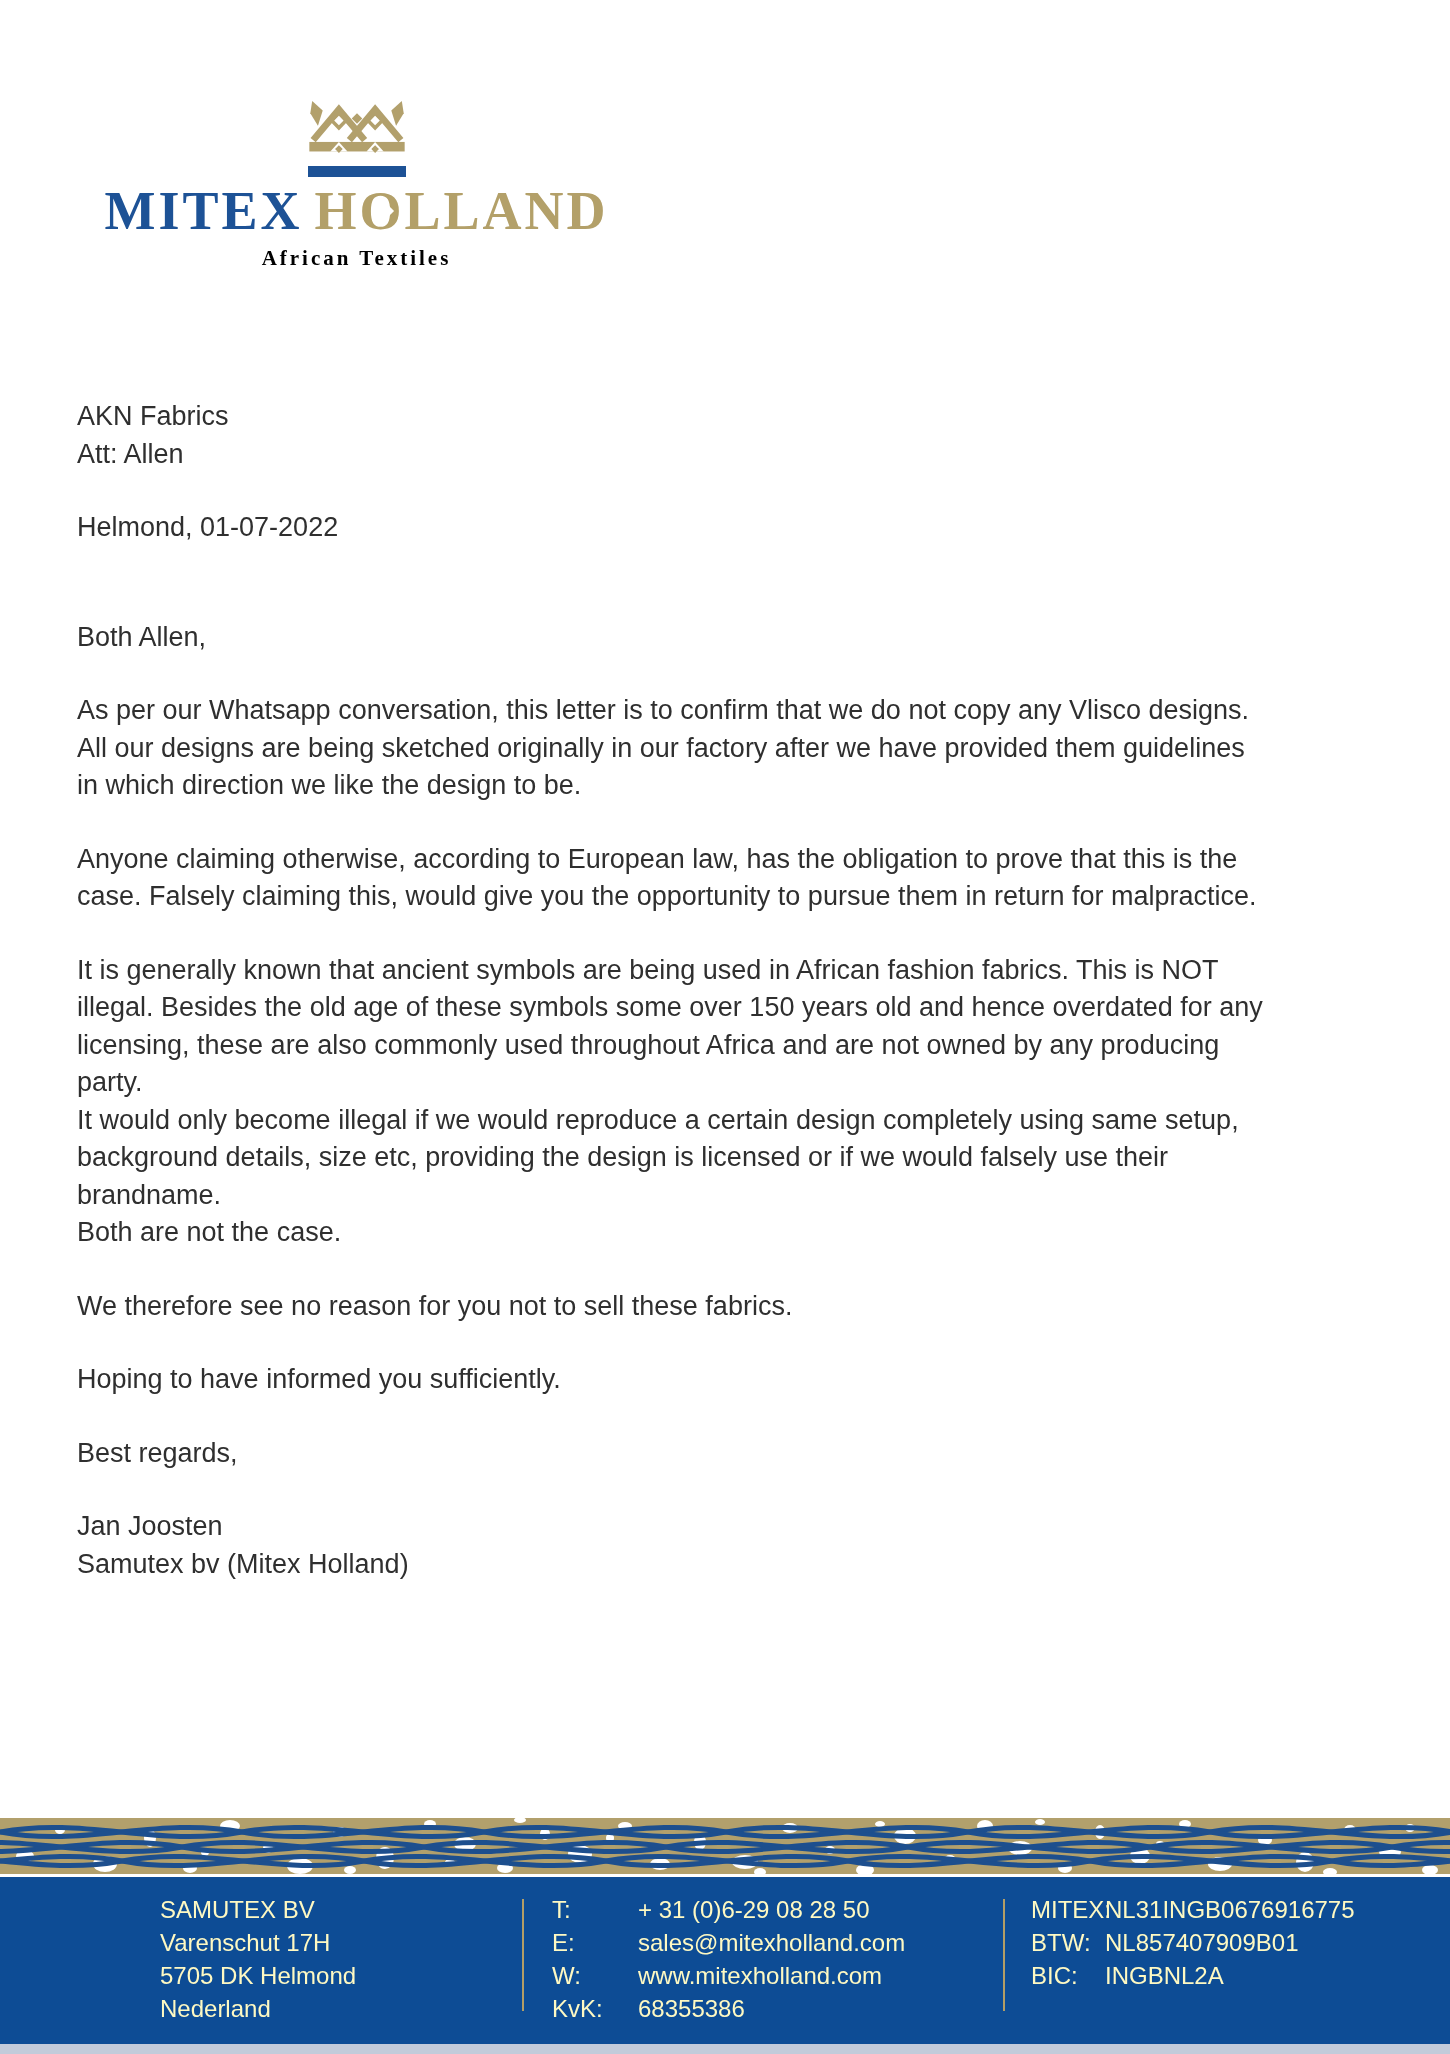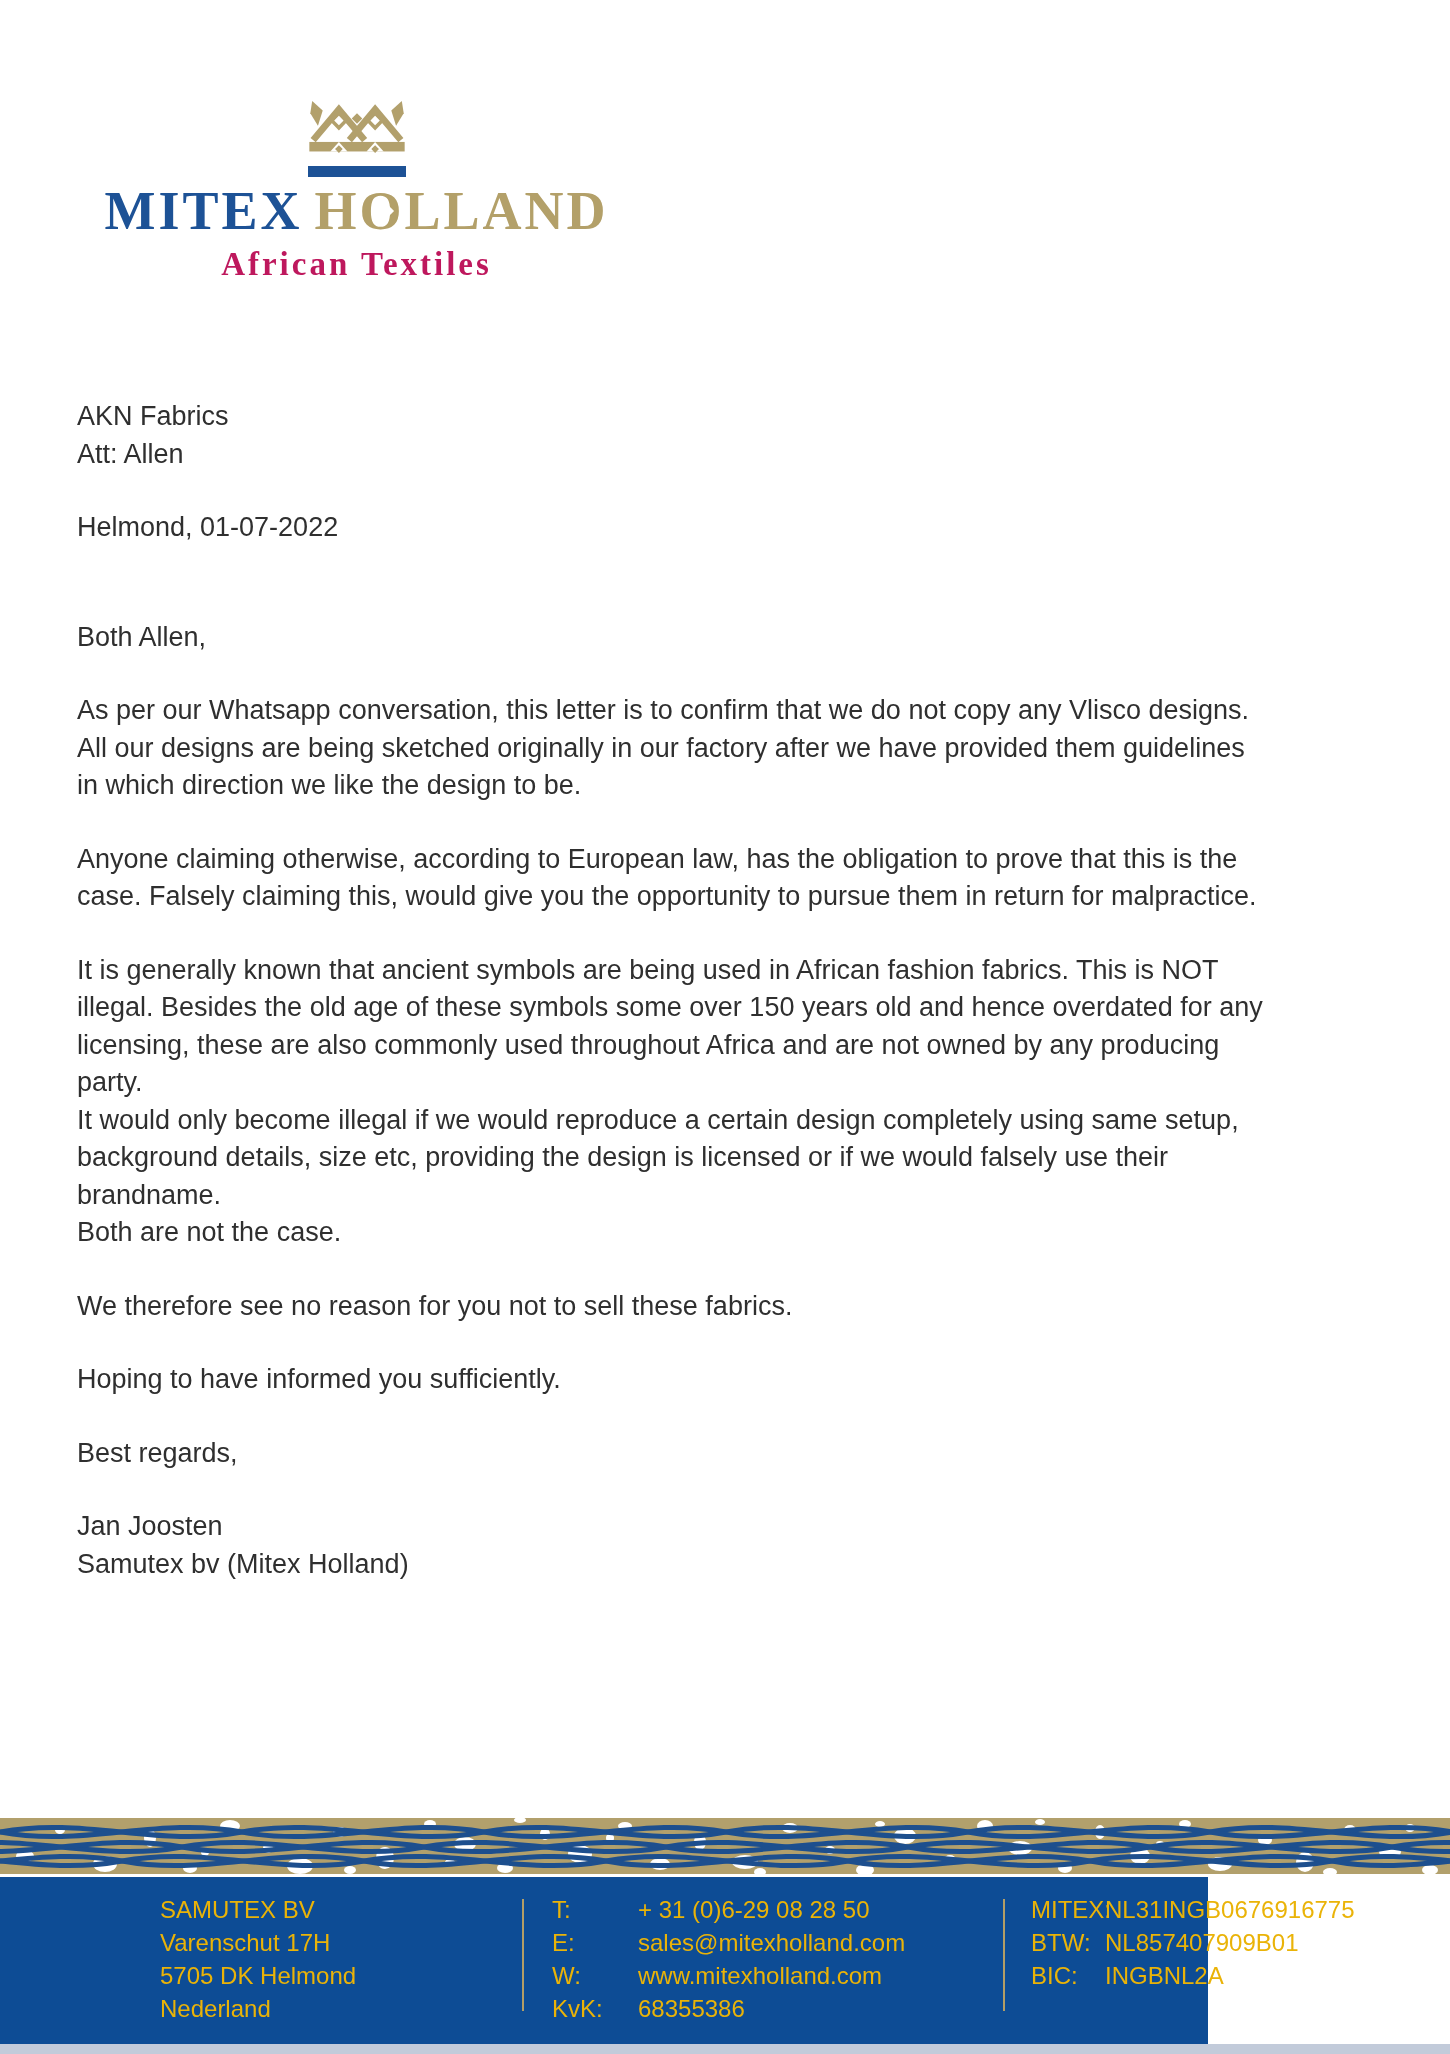--- a/index.html
+++ b/index.html
@@ -21,37 +21,37 @@
     white-space:nowrap;
   }
   .wordmark .mitex { color:#1d5296;margin-top:9px; }
   .wordmark .holland { color:#b3a069; margin-left:12px; }
   .o-diamond {
     position:absolute; left:278px; top:22px; width:10px; height:10px;
     background:#ffffff; transform:rotate(45deg);
   }
   .tagline {
     margin-top:8px; font-family:"Liberation Serif", serif; font-weight:bold;
-    font-size:33px; color:#be185d; letter-spacing:3px;
+    font-size:21px; color:#000000; letter-spacing:3px;
   }
 
   
   .letter {
     position:absolute; left:77px; top:398px; width:1335px;
     font-size:27px; line-height:37.5px;
   }
   .letter p { margin:0 0 36px 0; white-space:pre-line; }
   .letter p.dateline { margin-bottom:72px; }
   .letter p.signature { margin-bottom:0; }
 
   
   .pattern-band { position:absolute; left:0; top:1818px; width:1450px; height:56px; display:block; }
   .footer-bar {
-    position:absolute; left:0; top:1877px; width:1208px; height:167px;
-    background:#0d4c95; color:#eab308; font-size:24px;
+    position:absolute; left:0; top:1877px; width:1450px; height:167px;
+    background:#0d4c95; color:#fef9c3; font-size:24px;
   }
   .footer-col { position:absolute; top:16px; line-height:33px; }
   .footer-col.address { left:160px; }
   .footer-col.contact { left:552px; }
   .footer-col.finance { left:1031px; }
   .footer-row { display:flex; }
   .footer-row .lbl { display:inline-block; }
   .contact .lbl { width:86px; }
   .finance .lbl { width:74px; }
   .footer-divider { position:absolute; top:22px; width:2px; height:112px; background:#b39e66; }

